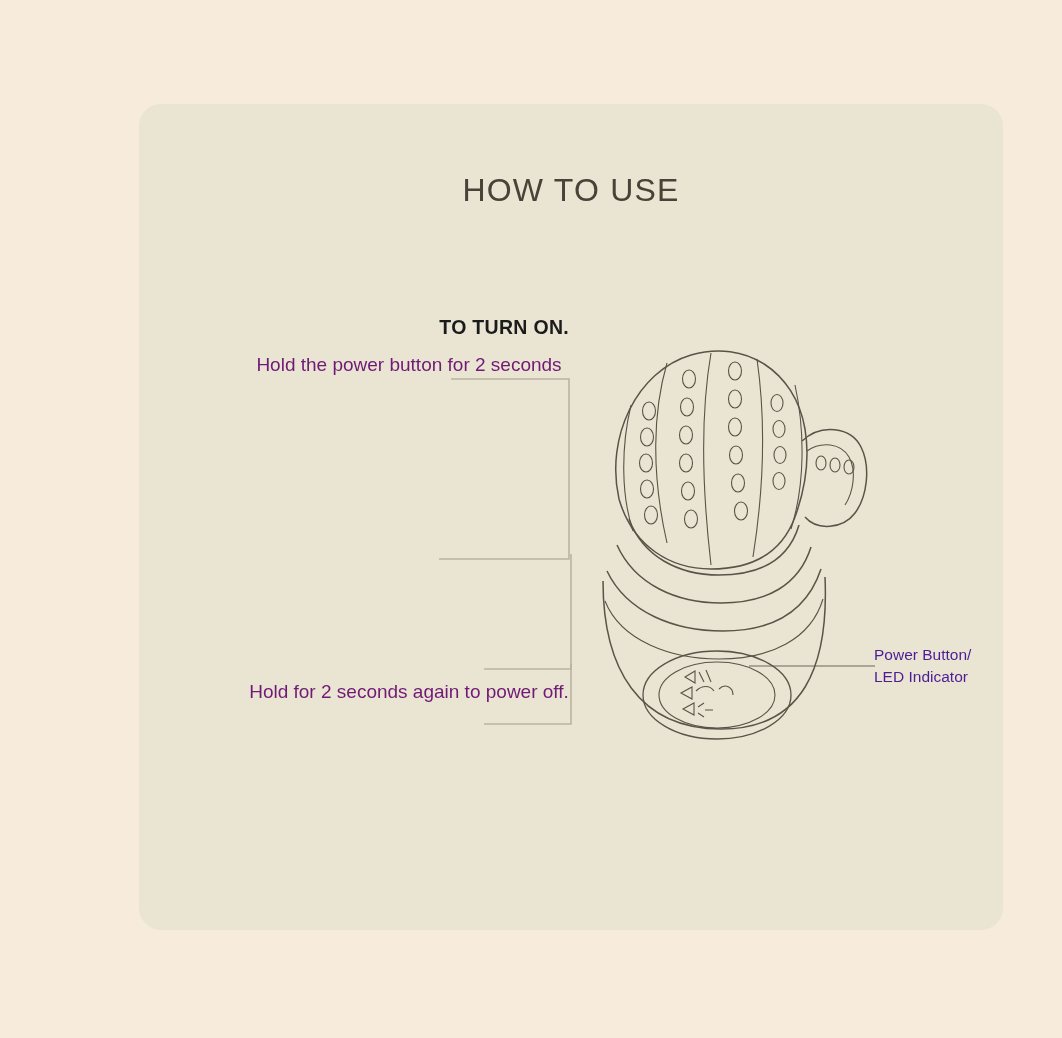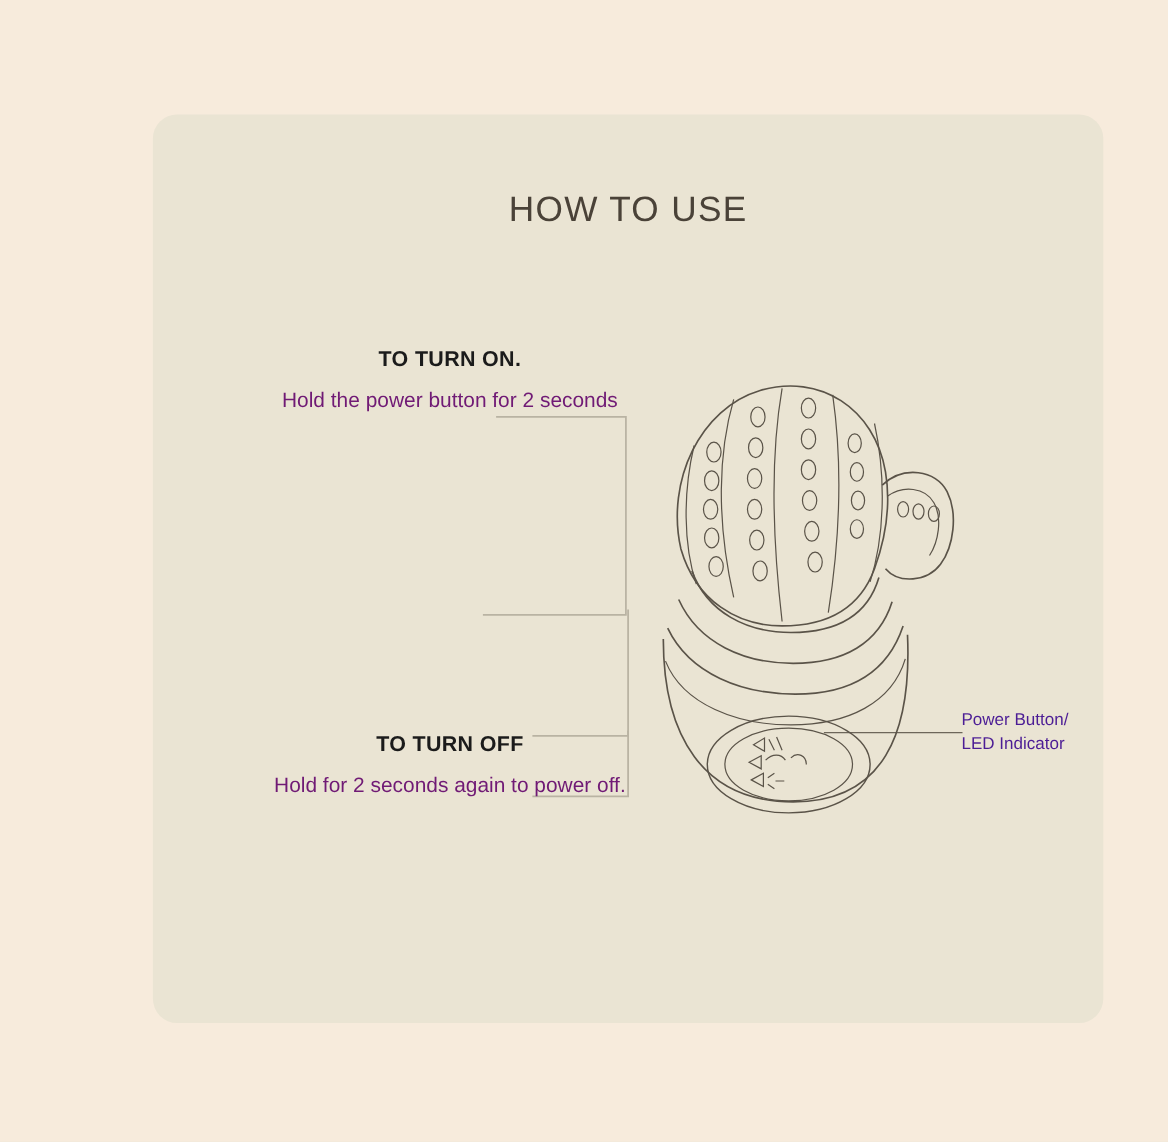--- a/index.html
+++ b/index.html
@@ -42,20 +42,21 @@
   .block {
     position: absolute;
     text-align: center;
   }
   .block .heading {
     font-size: 19.5px;
     font-weight: 700;
     color: #1b1b1b;
     letter-spacing: 0.3px;
     white-space: nowrap;
+    text-align: right;
   }
   .block .body {
     margin-top: 12px;
     font-size: 19px;
     line-height: 1.48;
     color: #701a75;
     font-weight: 400;
   }
   #block-on {
     left: 110px;
@@ -176,21 +177,20 @@
 
     <div class="block" id="block-on">
       <div class="heading">TO TURN ON.</div>
       <div class="body">Hold the power button for 2 seconds</div>
     </div>
 
     <div class="block" id="block-mode">
     </div>
 
     <div class="block" id="block-off">
-      <div class="heading">TO TURN OFF</div>
       <div class="body">Hold for 2 seconds again to power off.</div>
     </div>
 
     <div id="callout">
       <div>Power Button/</div>
       <div>LED Indicator</div>
     </div>
 
   </div>
 </div>

